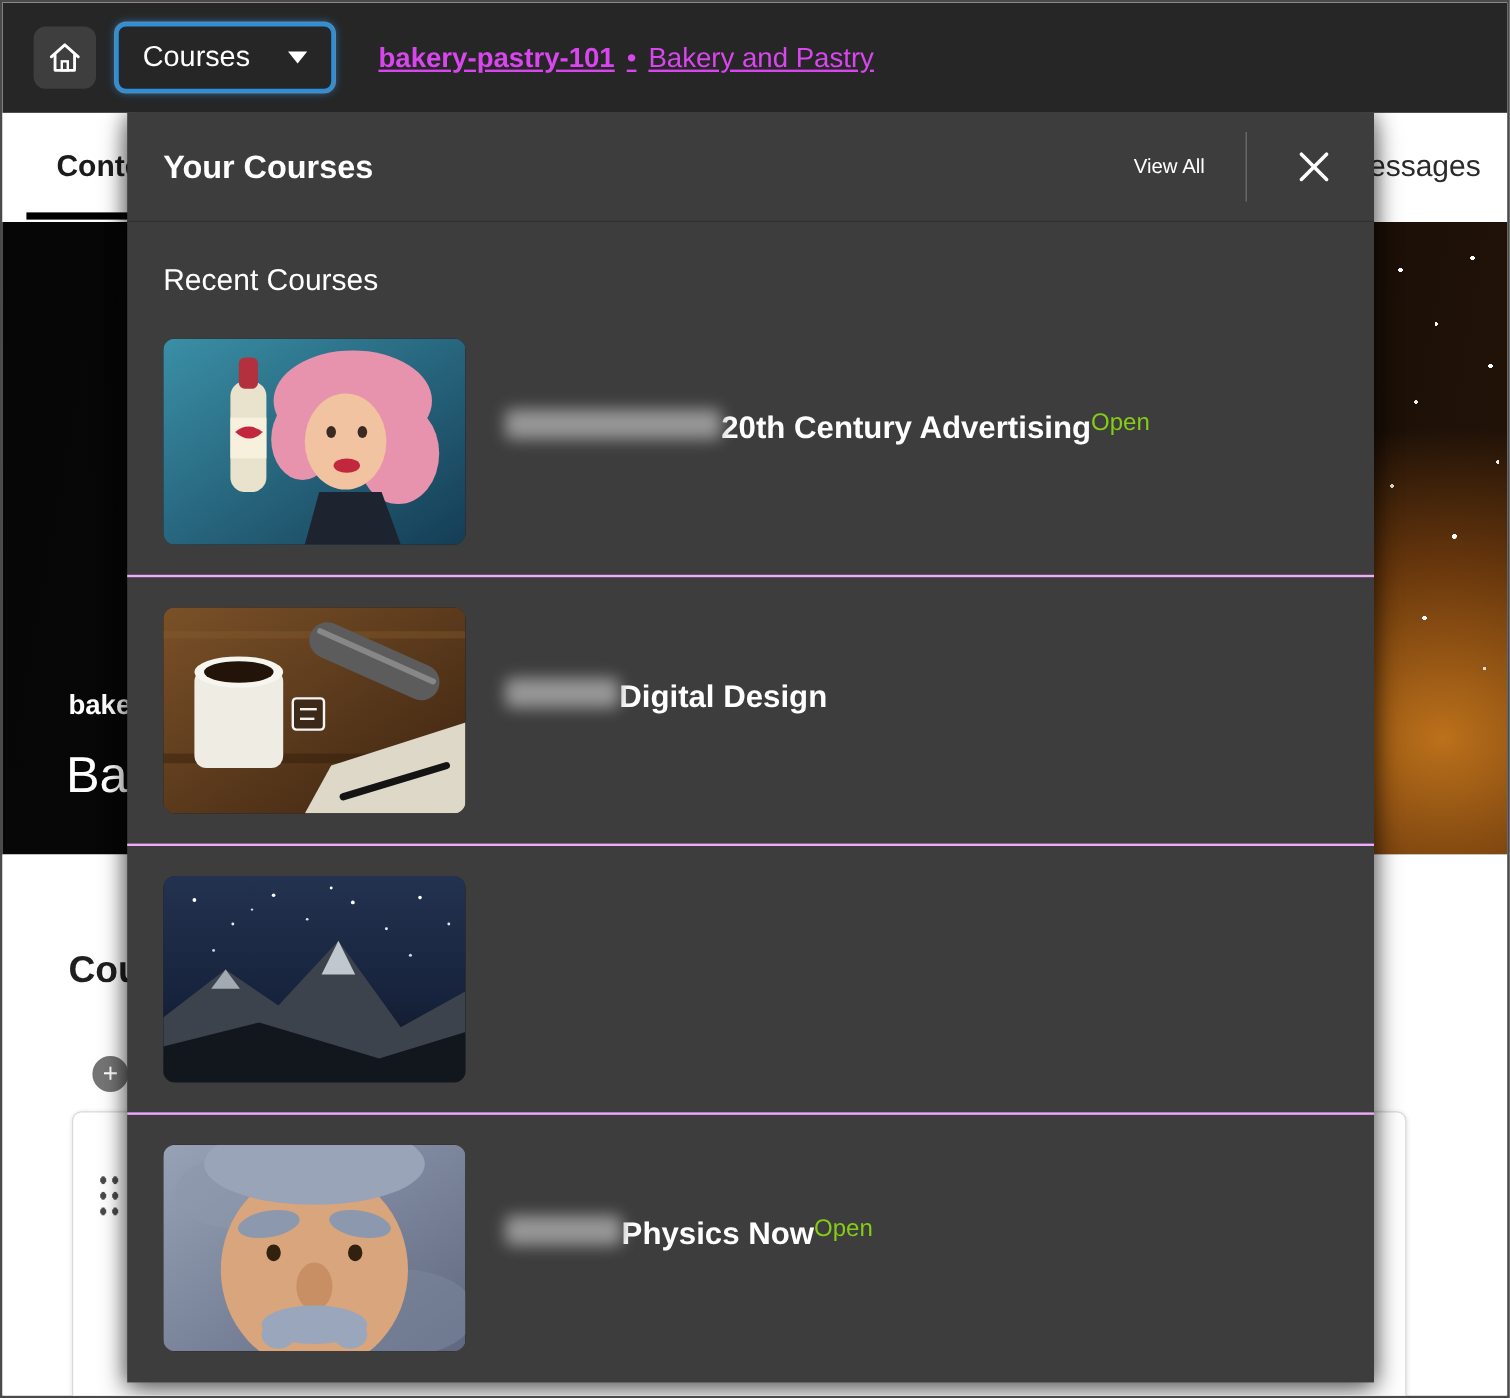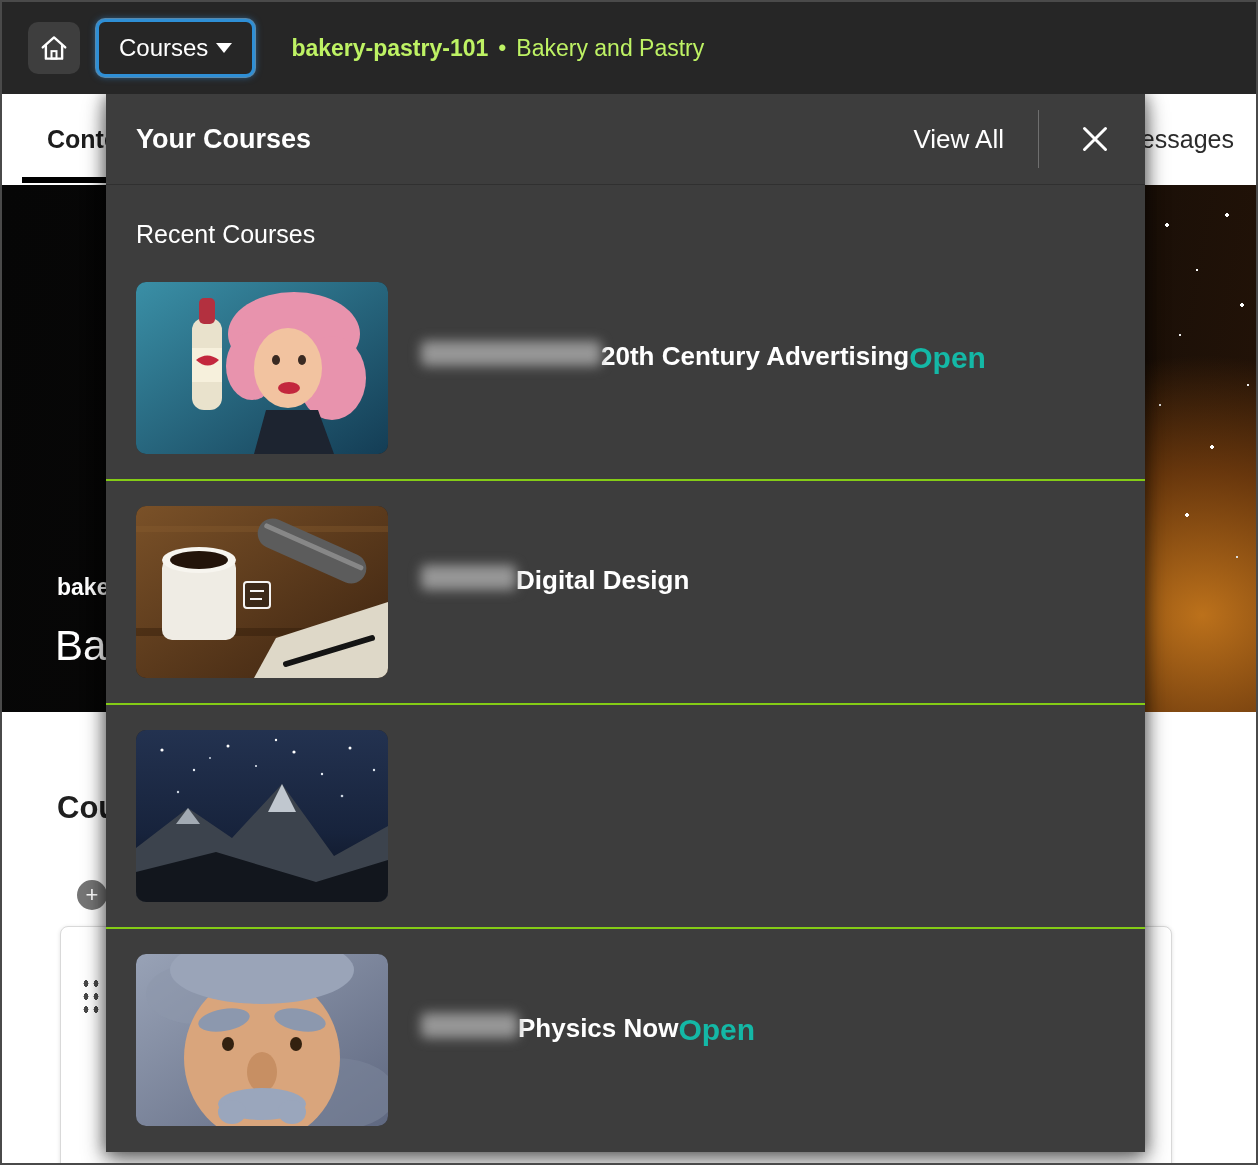--- a/index.html
+++ b/index.html
@@ -25,28 +25,28 @@
     width: 52px; height: 52px; border-radius: 10px; border: none;
     background: #3e3e3e; display: flex; align-items: center; justify-content: center;
     cursor: pointer; flex: none;
   }
   .courses-btn {
     margin-left: 16px; height: 58px; padding: 0 20px;
     background: #262626; color: #fff; font-size: 24px;
     font-family: "Liberation Sans", sans-serif;
     border: 3px solid #2e8fd6; border-radius: 9px;
     box-shadow: 0 0 0 1px rgba(130,195,240,0.55), 0 0 7px rgba(50,140,215,0.65);
-    display: flex; align-items: center; gap: 8px; cursor: pointer; flex: none;
+    display: flex; align-items: center; gap: 32px; cursor: pointer; flex: none;
   }
   .chev {
     width: 0; height: 0;
     border-left: 8px solid transparent; border-right: 8px solid transparent;
     border-top: 10px solid #fff;
   }
-  .breadcrumb { margin-left: 36px; color: #bef264; font-size: 23px; white-space: nowrap; }
+  .breadcrumb { margin-left: 36px; color: #d946ef; font-size: 23px; white-space: nowrap; text-decoration: underline; }
   .crumb-id { font-weight: 700; }
   .crumb-sep { margin: 0 10px; }
   .crumb-name { font-weight: 400; }
 
   
   .tabstrip {
     position: absolute; top: 92px; left: 0; width: 100%; height: 91px;
     background: #ffffff; z-index: 10;
   }
   .tab { position: absolute; top: 0; height: 100%; display: flex; align-items: center; cursor: pointer; }
@@ -114,51 +114,51 @@
     box-shadow: 0 10px 22px rgba(0,0,0,0.45), 4px 0 14px rgba(0,0,0,0.25), -4px 0 14px rgba(0,0,0,0.25);
     color: #fff;
   }
   .panel-header {
     height: 91px; display: flex; align-items: center;
     padding: 0 28px 0 30px; box-sizing: border-box;
     border-bottom: 1px solid #303030;
   }
   .panel-title { flex: 1; margin: 0; font-size: 27px; font-weight: 700; color: #fff; }
   .view-all {
-    background: none; border: none; color: #fff; font-size: 26px;
+    background: none; border: none; color: #fff; font-size: 17px;
     font-family: "Liberation Sans", sans-serif; cursor: pointer; margin-right: 34px; padding: 0;
   }
   .vdiv { width: 1px; height: 58px; background: #8a8a8a; opacity: 0.65; margin-right: 34px; }
   .close-btn {
     width: 44px; height: 44px; background: none; border: none; cursor: pointer;
     display: flex; align-items: center; justify-content: center; padding: 0;
   }
 
   .recent-heading { margin: 35px 0 8px 30px; font-size: 25px; font-weight: 400; color: #fff; }
 
   .course-row {
     display: flex; align-items: center; padding: 25px 30px; cursor: pointer;
   }
-  .course-row + .course-row { border-top: 2px solid #84cc16; }
+  .course-row + .course-row { border-top: 2px solid #f0abfc; }
   .thumb {
     width: 252px; height: 172px; border-radius: 10px; overflow: hidden;
     flex: none; margin-right: 33px; background: #222;
   }
   .thumb svg { display: block; width: 100%; height: 100%; }
   .info { display: flex; min-width: 0; }
   .blur-pill {
     height: 25px; border-radius: 5px; background: #979797;
     filter: blur(6px); margin-bottom: 21px;
   }
   .blur-pill.w1 { width: 180px; }
   .blur-pill.w2 { width: 95px; }
   .blur-pill.w3 { width: 112px; }
   .blur-pill.w4 { width: 97px; }
   .course-title { font-size: 26px; font-weight: 700; color: #fff; margin-bottom: 24px; white-space: nowrap; }
-  .course-status { font-size: 30px; font-weight: 700; color: #14b8a6; white-space: nowrap; }
+  .course-status { font-size: 20px; font-weight: 400; color: #84cc16; white-space: nowrap; }
 </style>
 </head>
 <body>
 
 <header class="topbar">
   <button class="home-btn">
     <svg width="30" height="30" viewBox="0 0 24 24" fill="none">
       <path d="M3 11.5 L12 3.5 L21 11.5" stroke="#fff" stroke-width="1.9" stroke-linecap="round" stroke-linejoin="round"></path>
       <path d="M5.5 10.2 V20.5 H18.5 V10.2" stroke="#fff" stroke-width="1.9" stroke-linecap="round" stroke-linejoin="round"></path>
       <rect x="10" y="14.5" width="4" height="6" stroke="#fff" stroke-width="1.6"></rect>

